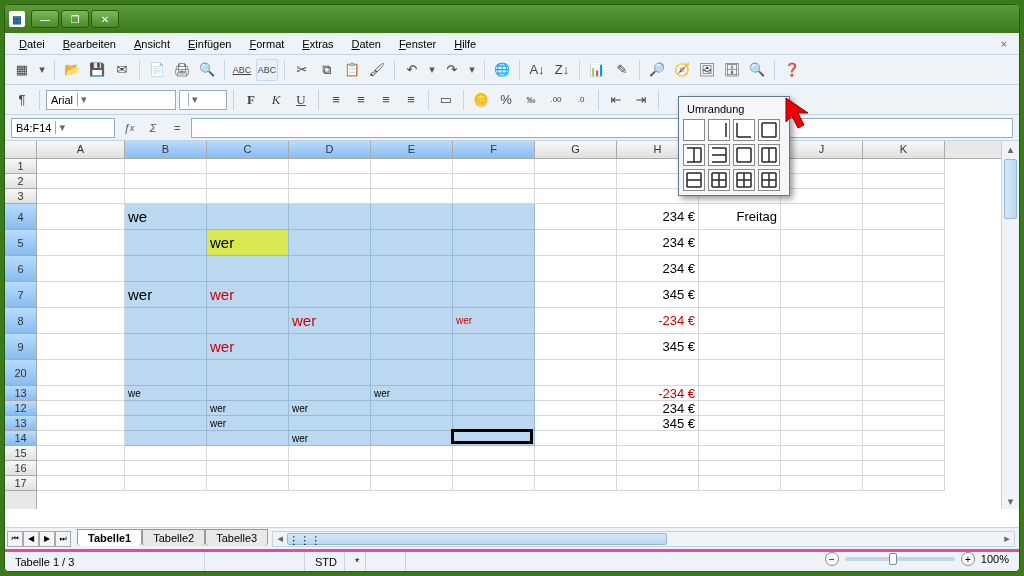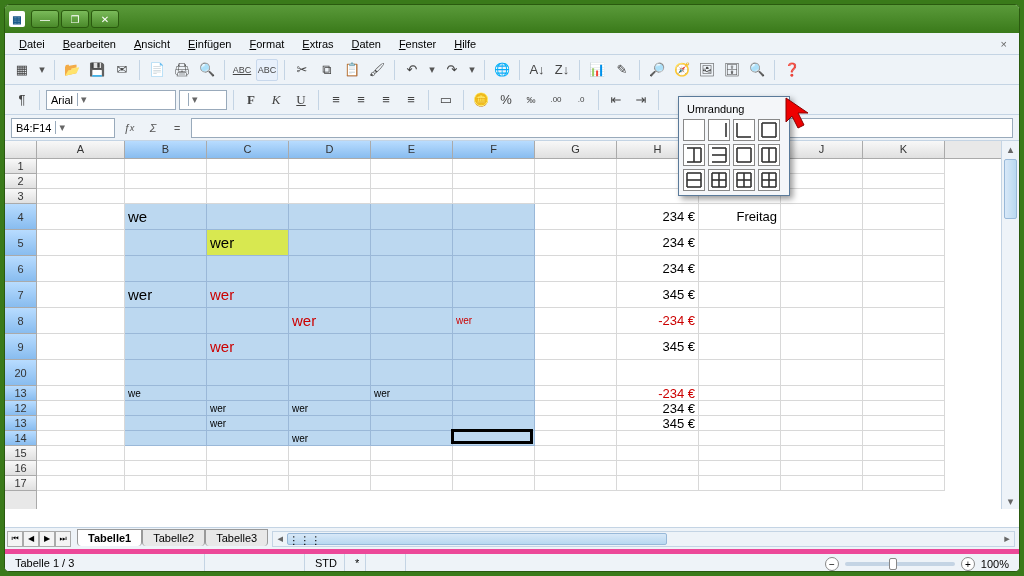--- a/index.html
+++ b/index.html
@@ -49,21 +49,21 @@
 .vscroll .arr { position:absolute; left:0;right:0;height:16px;display:flex;align-items:center;justify-content:center;color:#666;cursor:pointer;}
 .hscroll-row { height: 22px; background: #eef3f8; display: flex; align-items: center; border-top: 1px solid #c4d4e4; }
 .tabnav { display: flex; align-items: center; padding: 0 2px; gap: 0; }
 .tabnav .nbtn { width: 16px; height: 16px; border: 1px solid #aaa; background: #f4f4f4; display: flex; align-items: center; justify-content: center; font-size: 8px; cursor: pointer; }
 .tabs { display: flex; align-items: flex-end; margin-left: 4px; }
 .tab { padding: 2px 10px; border: 1px solid #999; border-bottom: none; background: #e8e8e8; font-size: 11px; cursor: pointer; position: relative; border-radius: 0 0 4px 4px; transform: translateY(-1px);}
 .tab.active { background: #fff; font-weight: bold; z-index: 2; }
 .hscroll { flex: 1; height: 16px; background: #eef3f8; border: 1px solid #c4d4e4; margin: 0 4px; position: relative; }
 .hscroll .thumb { position: absolute; top: 1px; bottom: 1px; left: 14px; width: 380px; background: linear-gradient(#d8e8f8,#b8d8f0); border: 1px solid #98b8d8; border-radius: 2px; }
 .hscroll .arr { position:absolute; top:0;bottom:0;width:14px;display:flex;align-items:center;justify-content:center;color:#666;cursor:pointer;}
-.statusbar { height: 22px; background: #eef3f8; border-top: 5px solid #ec4899; display: flex; align-items: flex-end; font-size: 11px; }
+.statusbar { height: 22px; background: #eef3f8; border-top: 3px solid #ec4899; display: flex; align-items: flex-start; font-size: 11px; }
 .statusbar .seg { padding: 0 10px; border-right: 1px solid #c4d4e4; height: 100%; display: flex; align-items: center; }
 .zoom { display: flex; align-items: center; gap: 6px; padding: 0 10px; margin-left: auto; }
 .zoom .slider { width: 110px; height: 4px; background: #c4d4e4; border-radius: 2px; position: relative; }
 .zoom .slider .handle { position: absolute; top: -4px; left: 40%; width: 8px; height: 12px; background: #fff; border: 1px solid #888; border-radius: 2px; }
 .zbtn { width:14px;height:14px;border:1px solid #888;border-radius:7px;display:flex;align-items:center;justify-content:center;font-size:10px;cursor:pointer;background:#fff;}
 .popup { position: absolute; top: 96px; left: 678px; width: 112px; background: #f4f6f9; border: 1px solid #5a7a9a; box-shadow: 3px 3px 6px rgba(0,0,0,0.4); padding: 4px; z-index: 100; }
 .popup .ptitle { font-size: 11px; padding: 2px 4px 4px; }
 .popup .pgrid { display: grid; grid-template-columns: repeat(4, 22px); grid-template-rows: repeat(3, 22px); gap: 3px; }
 .popup .pcell { border: 1px solid #888; background: #fff; cursor: pointer; position: relative; }
 .popup .pcell svg { width:100%; height:100%; }

